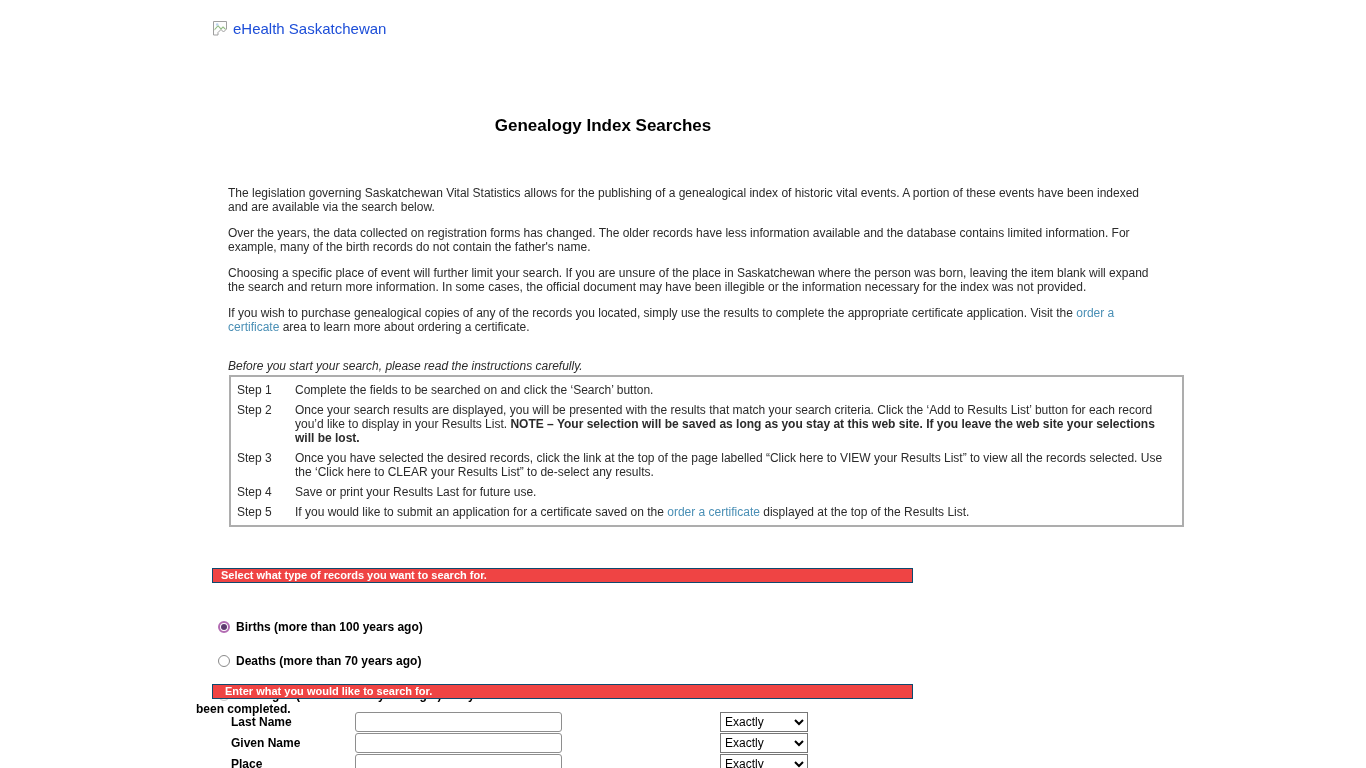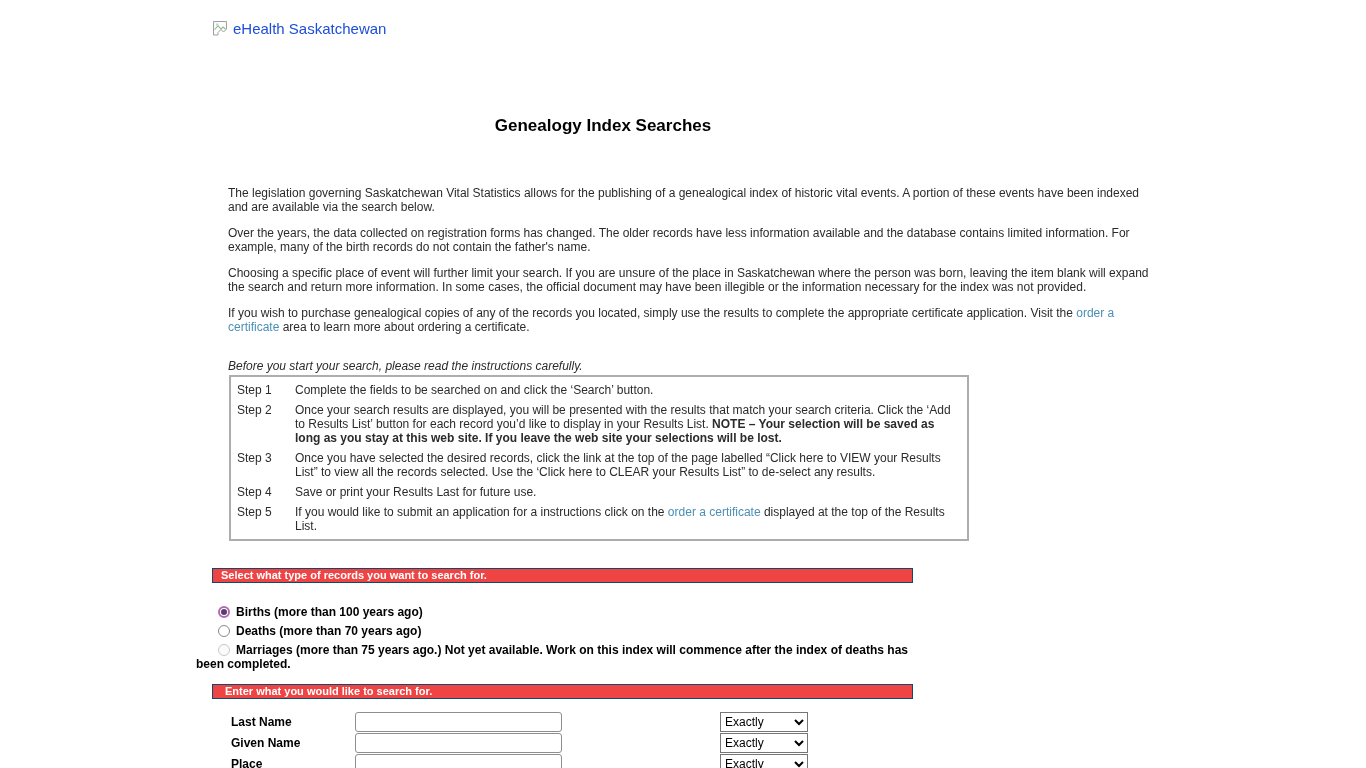--- a/index.html
+++ b/index.html
@@ -17,39 +17,39 @@
     font-size:17px; font-weight:bold; color:#000;
   }
   
   .intro { position:absolute; left:228px; top:186px; width:926px; font-size:12px; line-height:14px; }
   .intro p { margin-bottom:12px; }
   a.text-link { color:#4a8fb5; text-decoration:none; cursor:pointer; }
   
   .pre-steps { position:absolute; left:228px; top:359px; font-size:12px; line-height:14px;font-style:italic; }
   
   .steps-box {
-    position:absolute; left:229px; top:375px; width:740px;
+    position:absolute; left:229px; top:375px; width:955px;
     border:2px solid #adadad; padding:6px 8px 6px 6px;
     display:grid; grid-template-columns:44px auto; column-gap:14px; row-gap:6px;
     font-size:12px; line-height:14px;
   }
   .step-label { white-space:nowrap; }
   .step-note { font-weight:bold; }
   
   .blue-bar {
     position:absolute; left:212px; width:701px; height:15px;
     background:#ef4444; border:1px solid #0d4a6e;
     color:#fff; font-size:11px; font-weight:bold;
     padding-left:8px; line-height:13px;
   }
   .bar-records { top:568px; }
   .bar-search  { top:684px;padding-left:12px; }
   
   .radio-group { position:absolute; left:196px; top:600px; width:722px; font-size:12px; line-height:14px; }
-  .radio-row { margin-top:5px; font-weight:bold; color:#000; }
+  .radio-row { margin-top:20px; font-weight:bold; color:#000; }
   .radio {
     display:inline-block; width:12px; height:12px; border-radius:50%;
     border:1px solid #8a8a8a; background:#fff; vertical-align:-2px;
     margin-left:22px; margin-right:6px; position:relative; cursor:pointer;
   }
   .radio.checked { border:2px solid #b26bb2; }
   .radio.checked::after {
     content:""; position:absolute; left:1px; top:1px; width:6px; height:6px;
     border-radius:50%; background:#5e3b6e;
   }
@@ -102,21 +102,21 @@
     <div class="step-label">Step 2</div>
     <div class="step-text"><span>Once your search results are displayed, you will be presented with the results that match your search criteria. Click the ‘Add to Results List’ button for each record you’d like to display in your Results List. </span><span class="step-note">NOTE – Your selection will be saved as long as you stay at this web site. If you leave the web site your selections will be lost.</span></div>
 
     <div class="step-label">Step 3</div>
     <div class="step-text">Once you have selected the desired records, click the link at the top of the page labelled “Click here to VIEW your Results List” to view all the records selected. Use the ‘Click here to CLEAR your Results List” to de-select any results.</div>
 
     <div class="step-label">Step 4</div>
     <div class="step-text">Save or print your Results Last for future use.</div>
 
     <div class="step-label">Step 5</div>
-    <div class="step-text"><span>If you would like to submit an application for a instructions click on the </span><a class="text-link" href="#">order a certificate</a><span> displayed at the top of the Results List.</span></div>
+    <div class="step-text"><span>If you would like to submit an application for a certificate saved on the </span><a class="text-link" href="#">order a certificate</a><span> displayed at the top of the Results List.</span></div>
   </div>
 
   <div class="blue-bar bar-records">Select what type of records you want to search for.</div>
 
   <div class="radio-group">
     <div class="radio-row"><span class="radio checked"></span><span>Births (more than 100 years ago)</span></div>
     <div class="radio-row"><span class="radio"></span><span>Deaths (more than 70 years ago)</span></div>
     <div class="radio-row"><span class="radio disabled"></span><span>Marriages (more than 75 years ago.) Not yet available. Work on this index will commence after the index of deaths has been completed.</span></div>
   </div>
 

